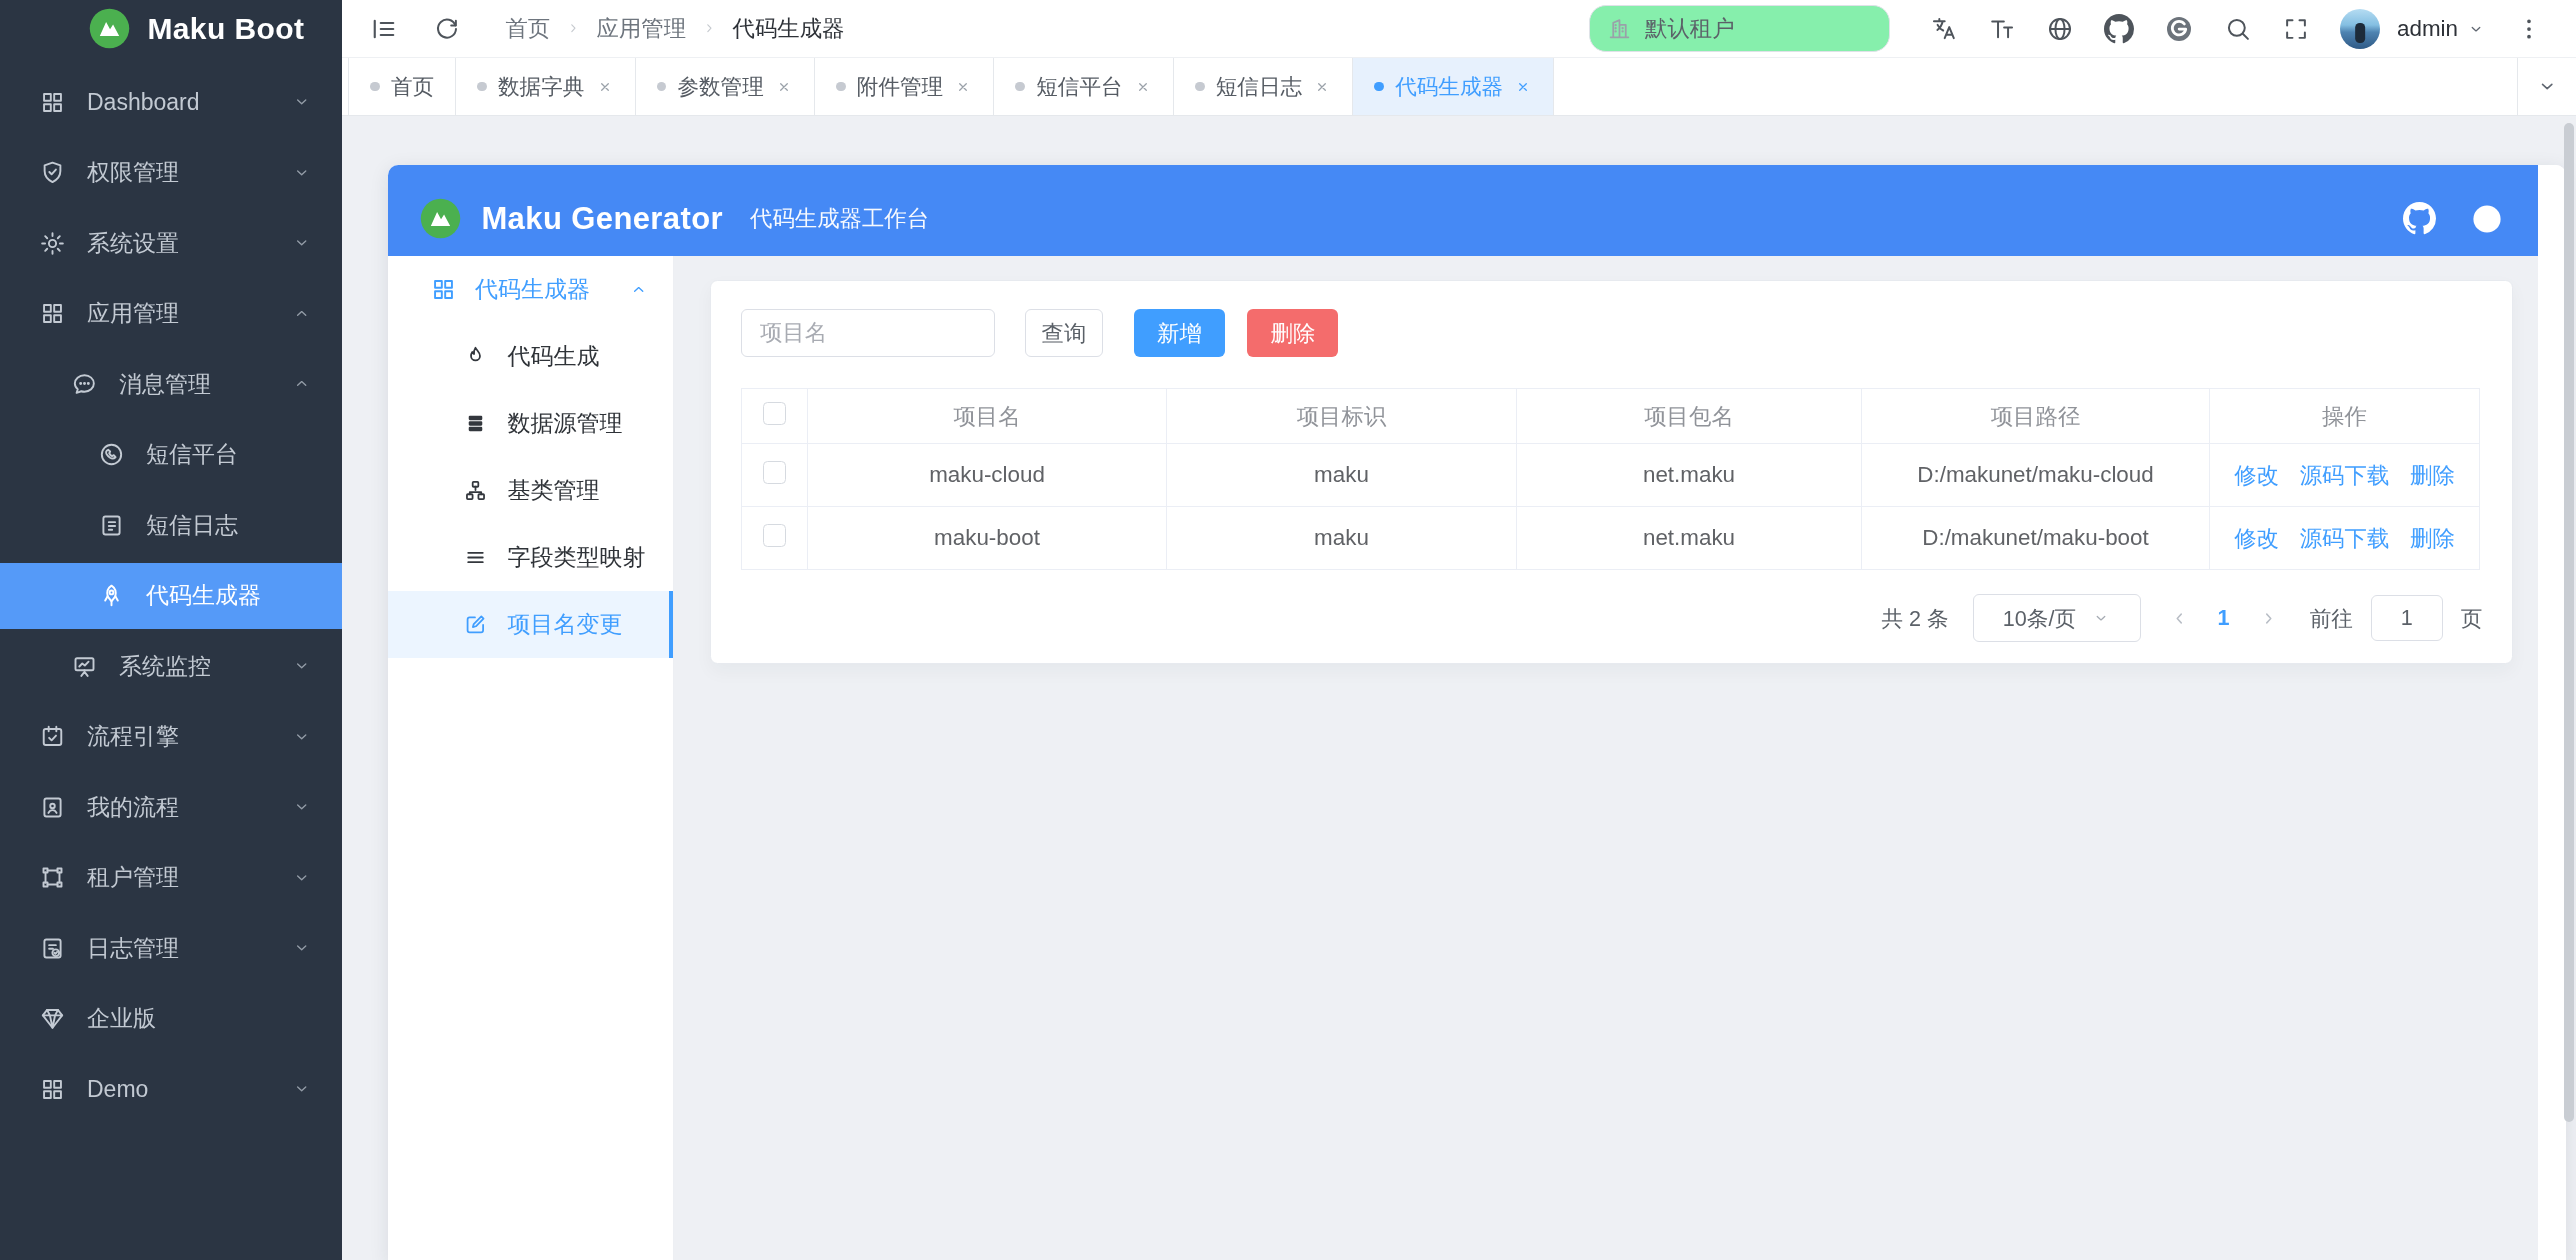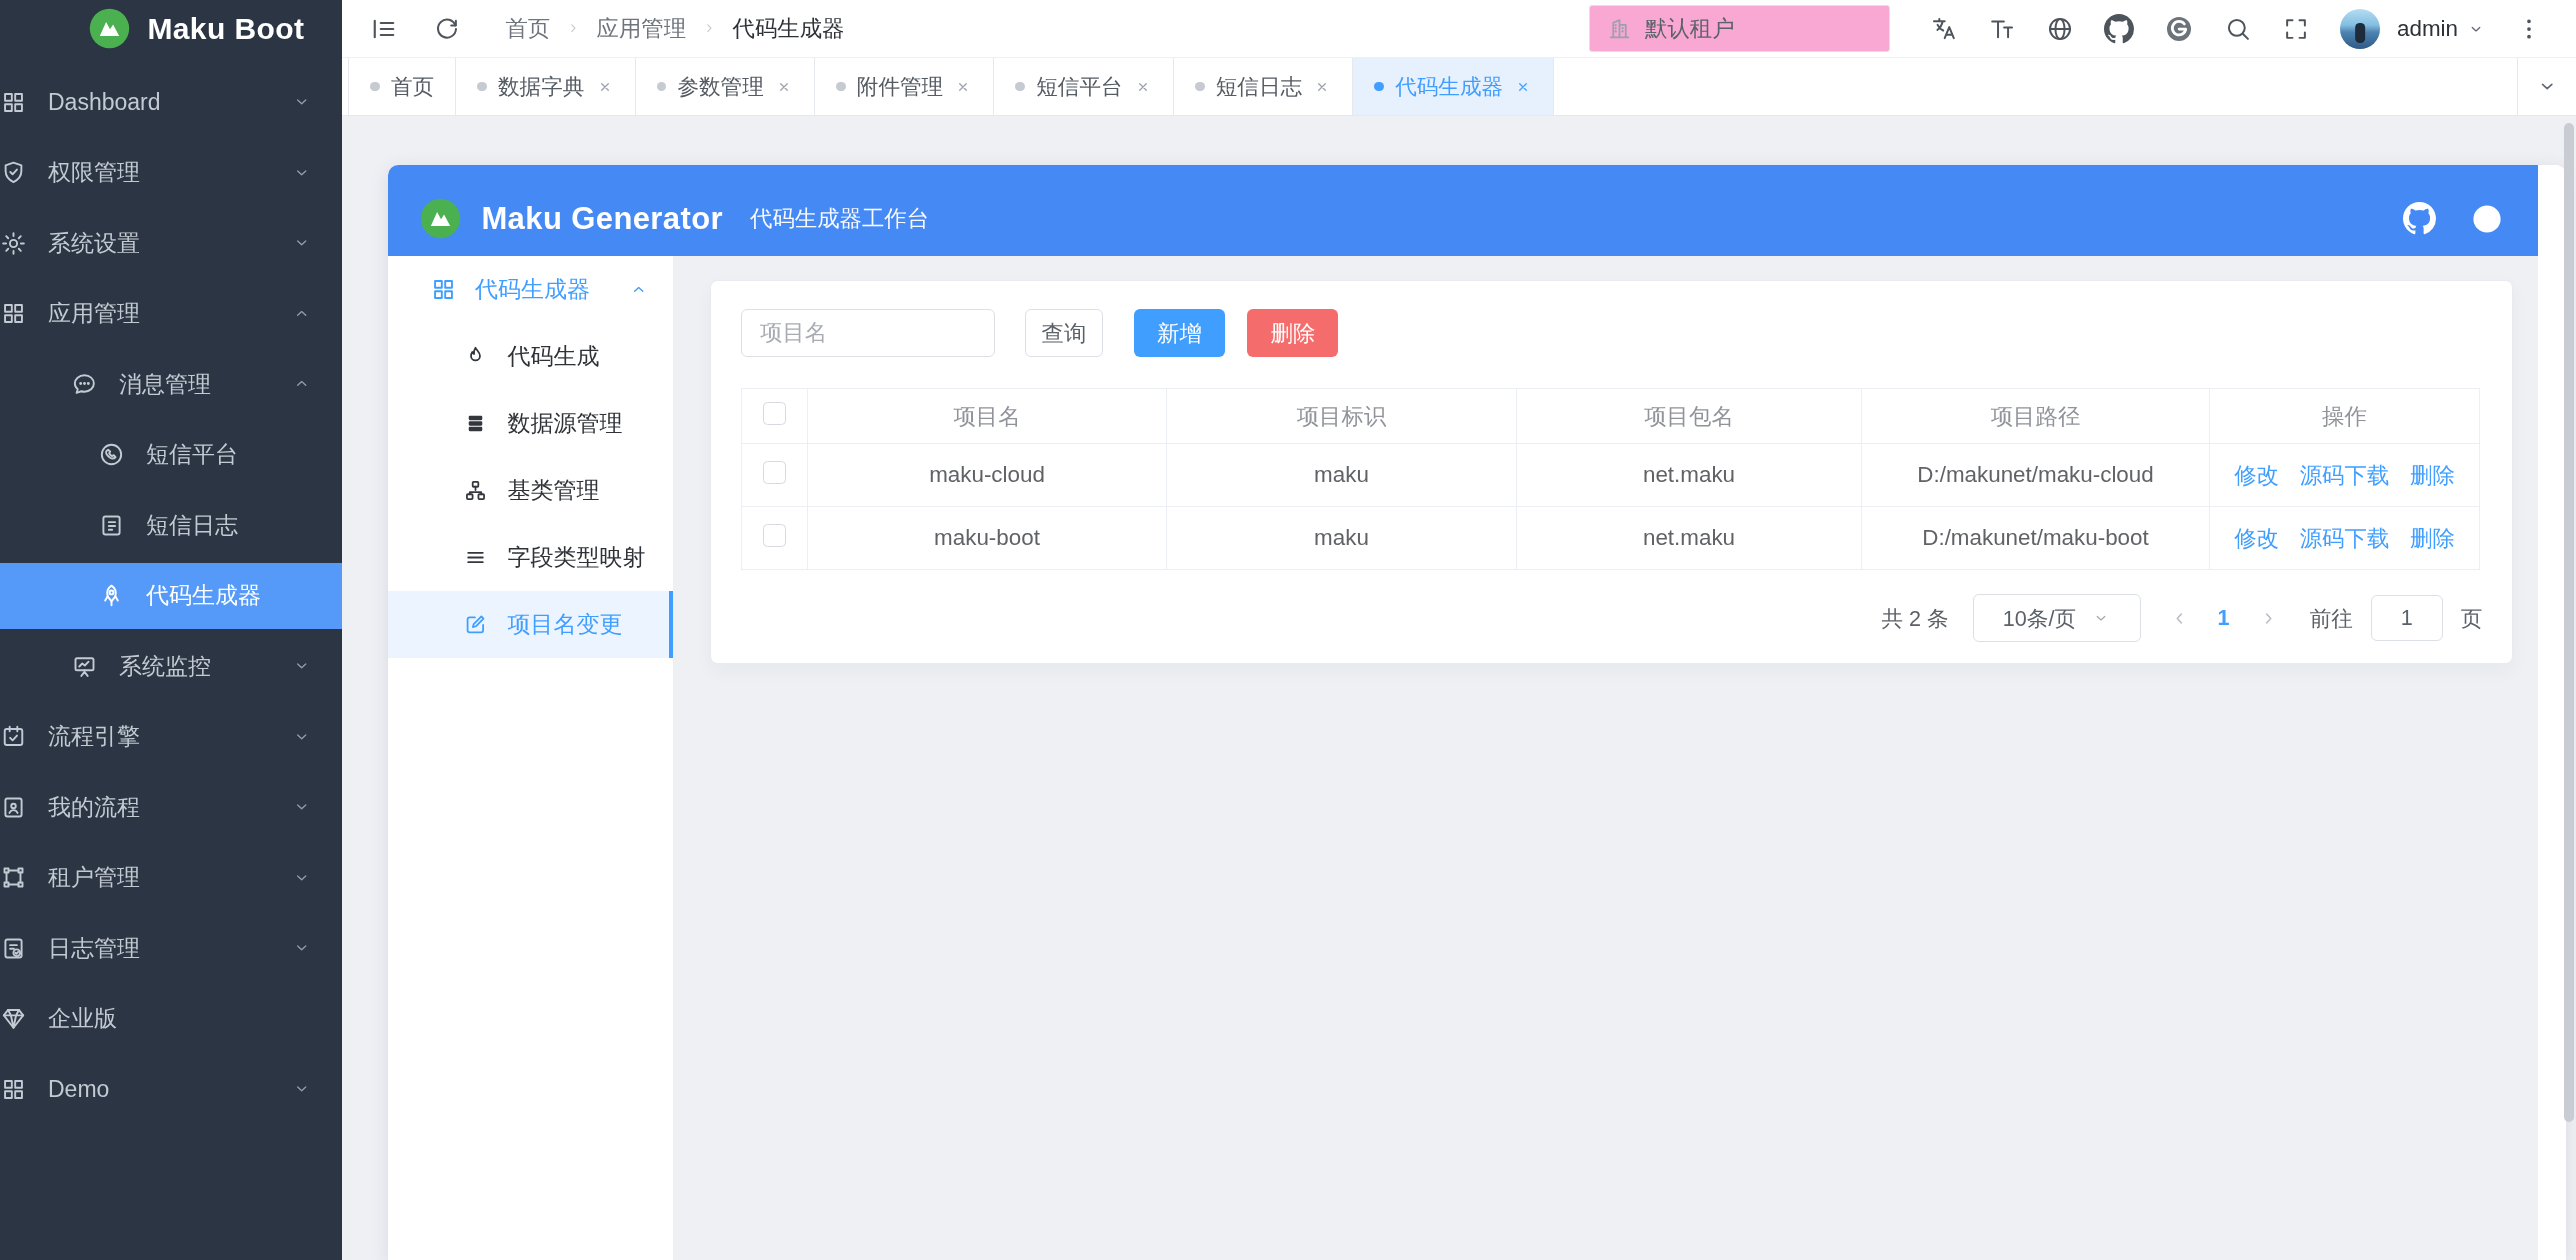--- a/index.html
+++ b/index.html
@@ -7,37 +7,37 @@
   .screen{width:2576px;height:1260px;overflow:hidden;display:flex;position:relative;background:#eef0f4;}
   .ic{display:block;fill:none;stroke:currentColor;stroke-width:1.7;stroke-linecap:round;stroke-linejoin:round;flex:none;}
 
   
   .sidebar{width:342px;flex:none;background:#2b3543;color:#c3cad3;display:flex;flex-direction:column;}
   .side-logo{height:57px;flex:none;display:flex;align-items:center;padding-left:88px;}
   .side-logo .logo-text{color:#fff;font-size:30px;font-weight:600;margin-left:16.4px;letter-spacing:0.4px;}
   .side-menu{flex:1;padding-top:7.5px;overflow:hidden;}
   .si{position:relative;height:66px;margin:4.5px 0;display:flex;align-items:center;font-size:23px;color:#c3cad3;cursor:pointer;}
   .si .si-label{margin-left:21px;}
-  .si.l1{}
+  .si.l1{padding-left:39px;}
   .si.l2{padding-left:71px;}
   .si.l3{padding-left:98px;}
   .si-chev{position:absolute;right:31px;color:#939ca7;}
   .si-chev.up{transform:rotate(180deg);}
   .si.active{background:#559af8;color:#fff;}
 
   
   .main{flex:1;display:flex;flex-direction:column;min-width:0;}
   .topbar{height:57px;flex:none;background:#fff;border-bottom:0.7px solid #eef0f3;display:flex;align-items:center;padding:0 33px 0 27px;}
   .tb-btn{color:#4e545b;margin-right:34px;cursor:pointer;}
   .crumbs{display:flex;align-items:center;gap:15px;font-size:22.4px;color:#6e757e;margin-left:10.4px;}
   .crumb{cursor:pointer;}
   .crumb-sep{color:#c6cacf;transform:rotate(-90deg);}
   .crumb-last{color:#2e3238;}
   .tb-right{margin-left:auto;display:flex;align-items:center;gap:30px;}
-  .tenant{width:266px;height:45px;border:1.5px solid #dfe2e8;border-radius:3px;display:flex;align-items:center;gap:13.4px;padding:0 16.4px;color:#5b6168;font-size:22.4px;background:#f9a8d4;cursor:pointer;margin-right:10.4px;}
+  .tenant{width:266px;height:45px;border:1.5px solid #dfe2e8;border-radius:17px;display:flex;align-items:center;gap:13.4px;padding:0 16.4px;color:#5b6168;font-size:22.4px;background:#86efac;cursor:pointer;margin-right:10.4px;}
   .tenant .ic{color:#9aa1a9;}
   .tb-ic{color:#4e545b;cursor:pointer;}
   .avatar{width:40px;height:40px;border-radius:50%;position:relative;overflow:hidden;flex:none;cursor:pointer;
     background:linear-gradient(180deg,#b5dcf2 0%,#84bfe2 40%,#4e83b1 58%,#2f5a86 100%);}
   .avatar::after{content:"";position:absolute;left:50%;top:36%;width:9.7px;height:20px;transform:translateX(-50%);background:#1d2b3a;border-radius:4.5px;}
   .admin{display:flex;align-items:center;gap:9px;font-size:22.4px;color:#2e3238;cursor:pointer;margin-left:-13.4px;}
   .admin .ic{color:#5f6670;}
 
   
   .tabbar{height:57px;flex:none;background:#fff;border-bottom:0.7px solid #e5e8ec;display:flex;align-items:stretch;padding-left:6px;}

